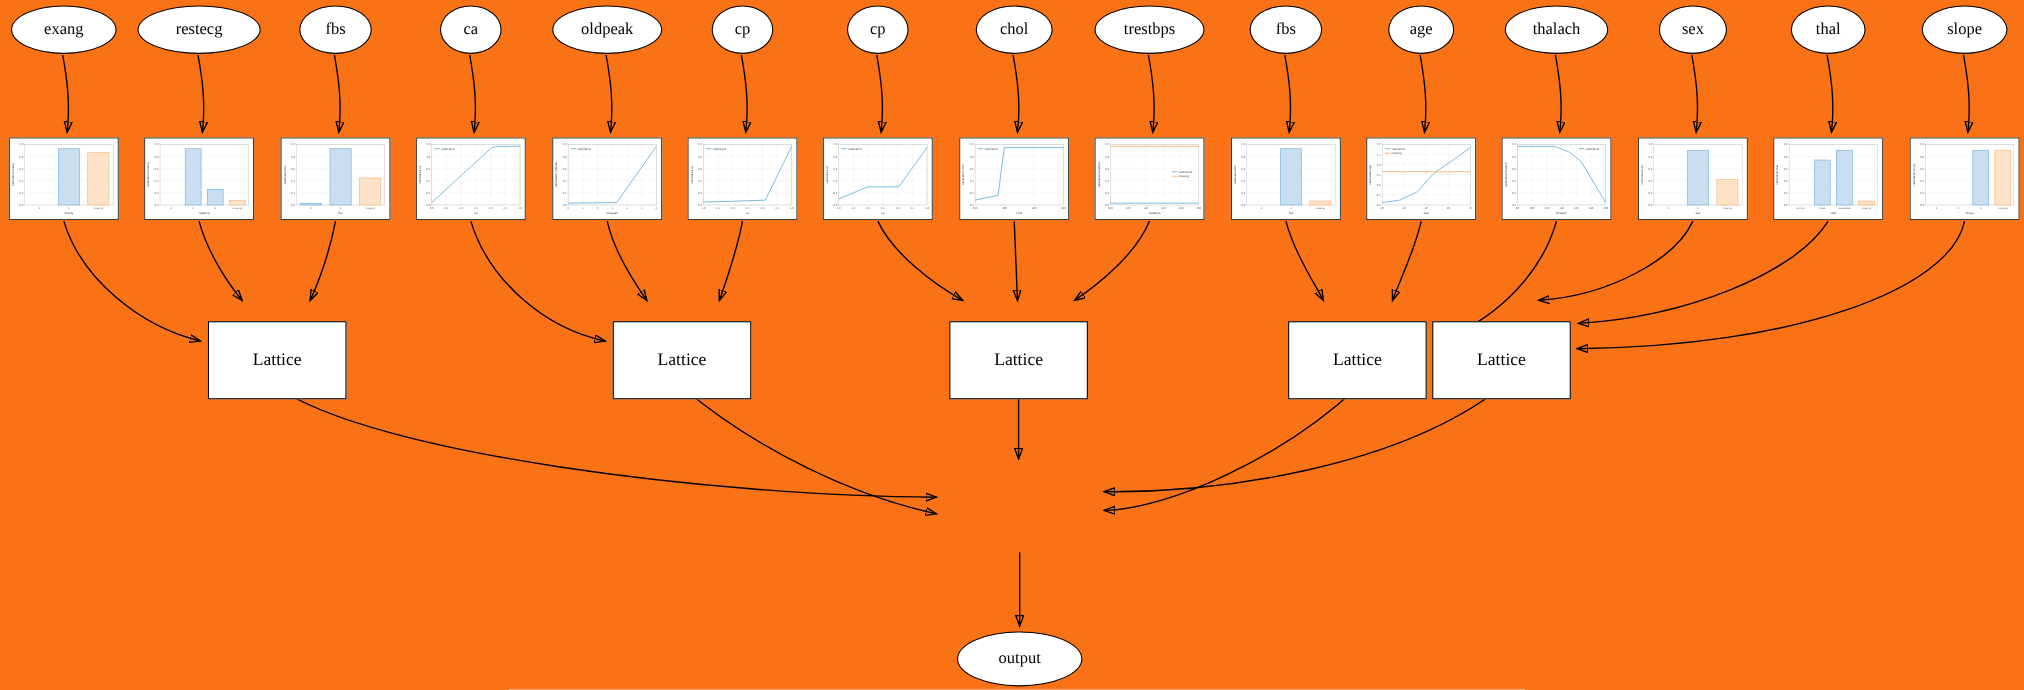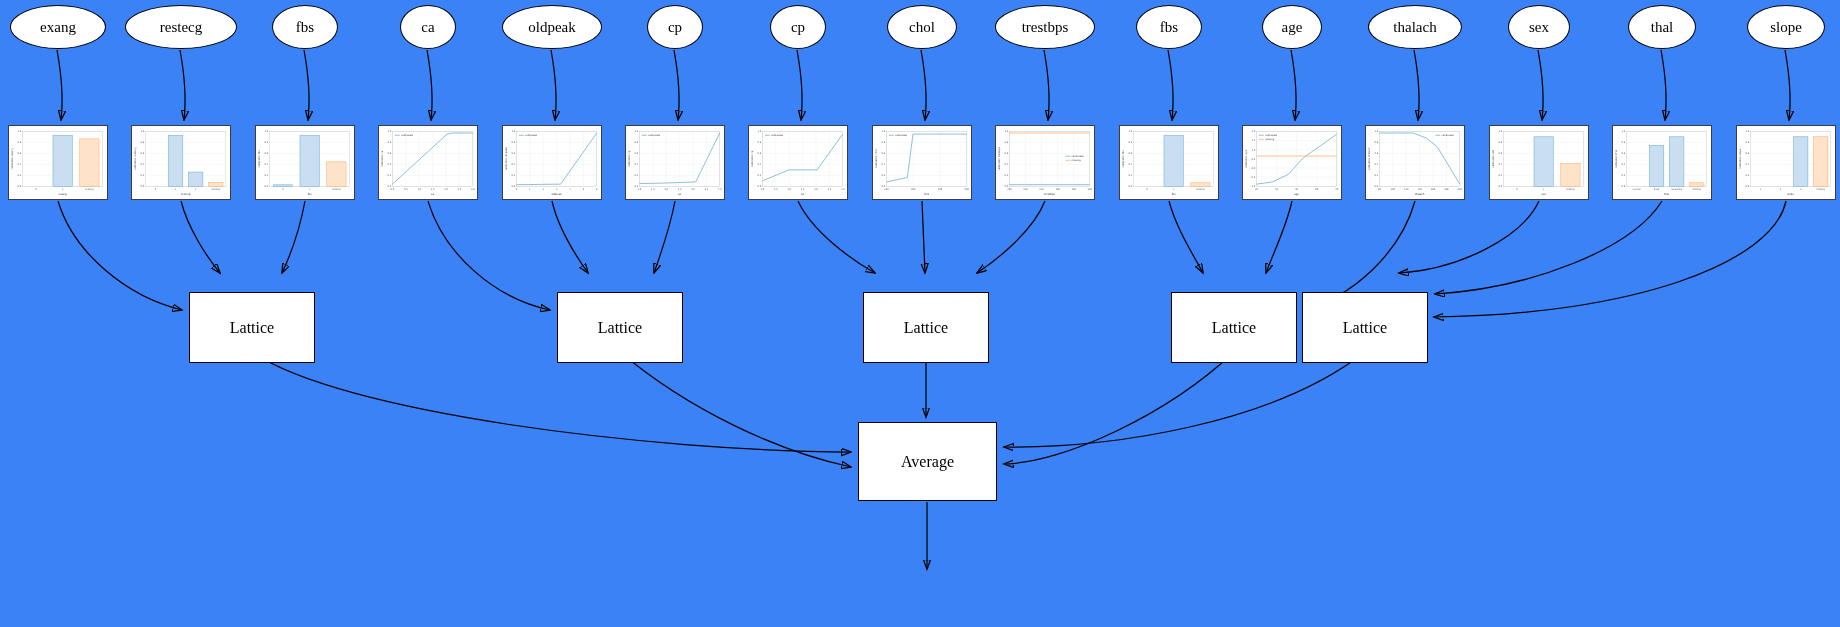--- a/index.html
+++ b/index.html
@@ -1,16 +1,16 @@
 <!DOCTYPE html>
 <html><head>
 <meta charset="utf-8">
 <style>
   html,body{margin:0;padding:0;background:#fff}
-  .canvas{position:relative;width:1840px;height:627px;background:#3b82f6;
+  .canvas{position:relative;width:1840px;height:627px;background:#f97316;
           font-family:"Liberation Serif","DejaVu Serif",serif;overflow:hidden}
   .edges{position:absolute;left:0;top:0;width:1840px;height:627px}
   .edges path{fill:none;stroke:#000;stroke-width:1.25}
   .node{position:absolute;display:flex;align-items:center;justify-content:center;
         background:#fff;border:1px solid #000;font-size:15px;color:#000;box-sizing:border-box;
         white-space:nowrap}
   .ell{top:5px;height:44px;border-radius:50%}
   .lat{top:292px;width:126px;height:71px;font-size:16px}
   .avg{left:858px;top:422px;width:139px;height:79px;font-size:16px}
   .out{left:870px;top:574px;width:114px;height:50px;border-radius:50%}
@@ -560,14 +560,14 @@
         <text x="3.4" y="33.75" font-size="2.6" text-anchor="middle" fill="#333" transform="rotate(-90 3.4 33.75)">calibrated slope</text>
       </svg>
     </div>
 
   <div class="node lat" style="left:189px">Lattice</div>
   <div class="node lat" style="left:557px">Lattice</div>
   <div class="node lat" style="left:863px">Lattice</div>
   <div class="node lat" style="left:1171px">Lattice</div>
   <div class="node lat" style="left:1302px">Lattice</div>
 
-  <div class="node avg">Average</div>
+  <div class="node out">output</div>
 </div>
 
 </body></html>

